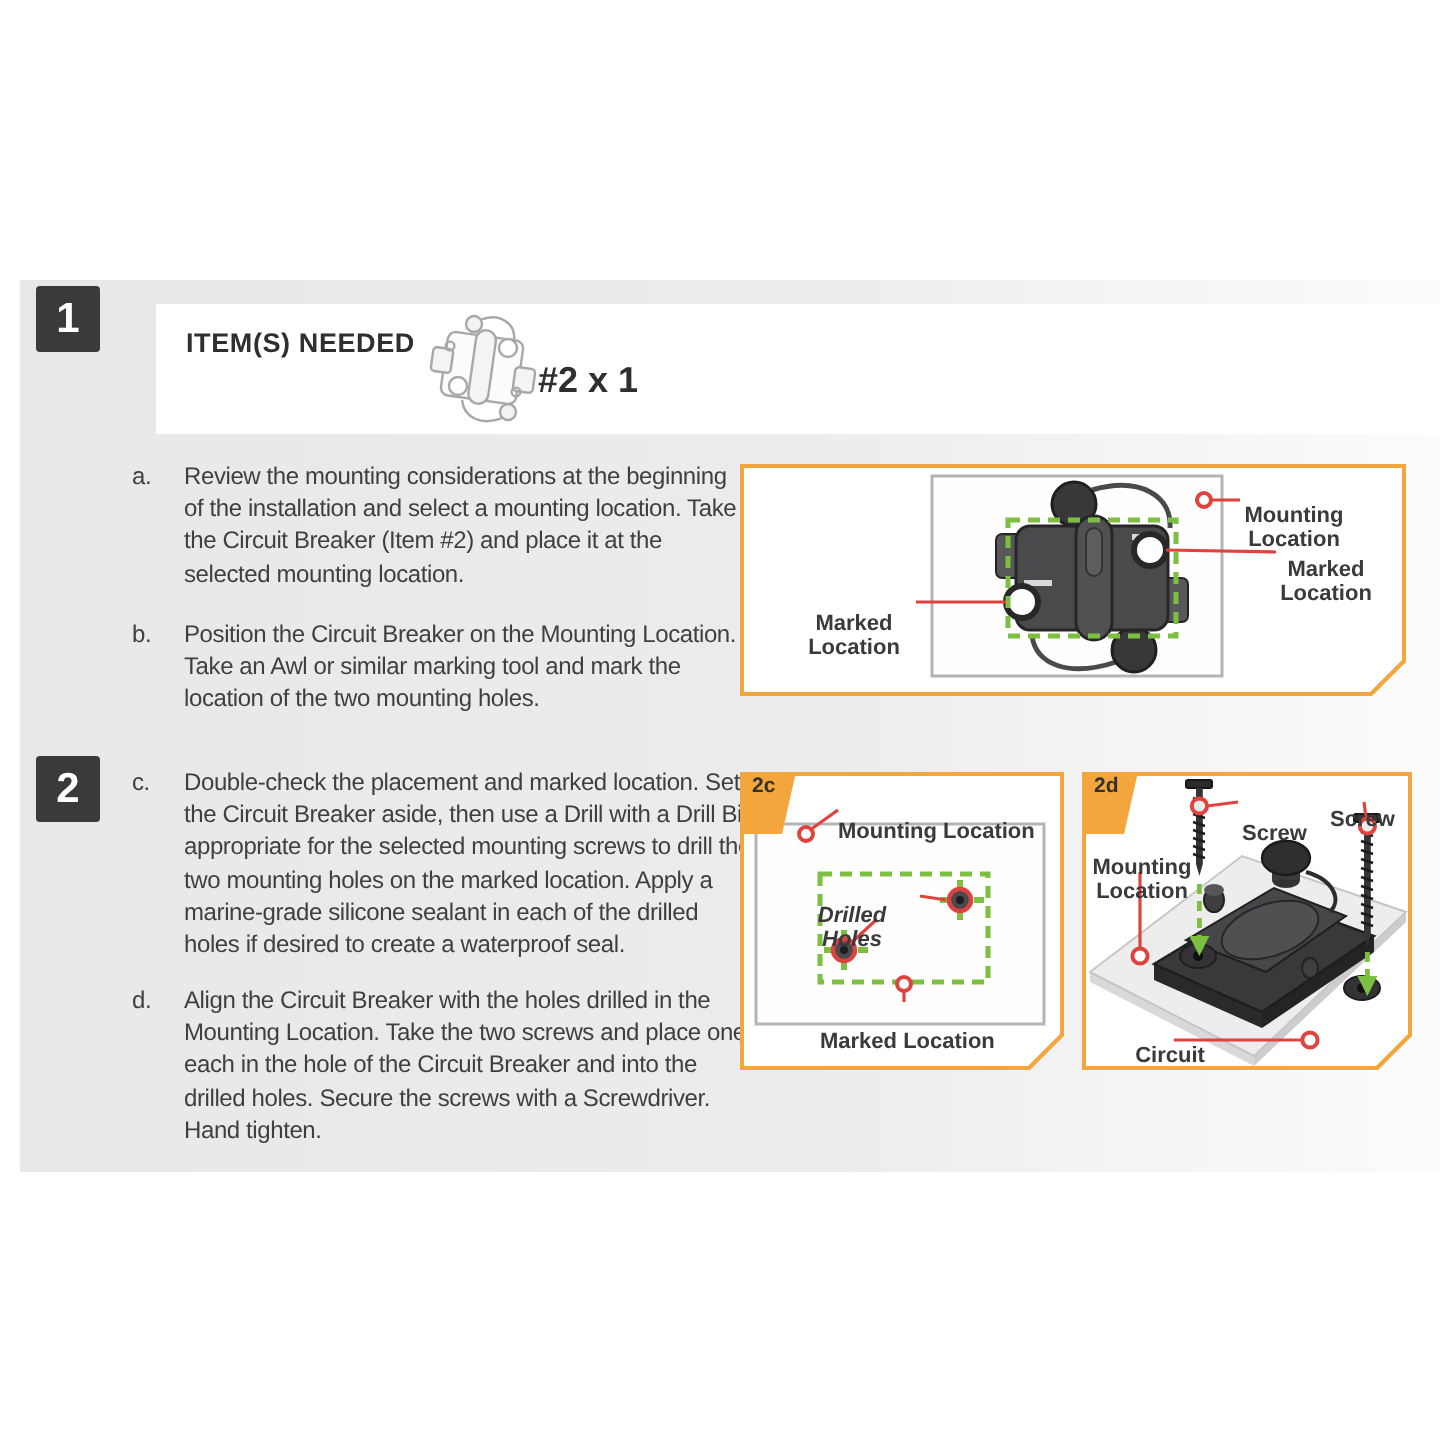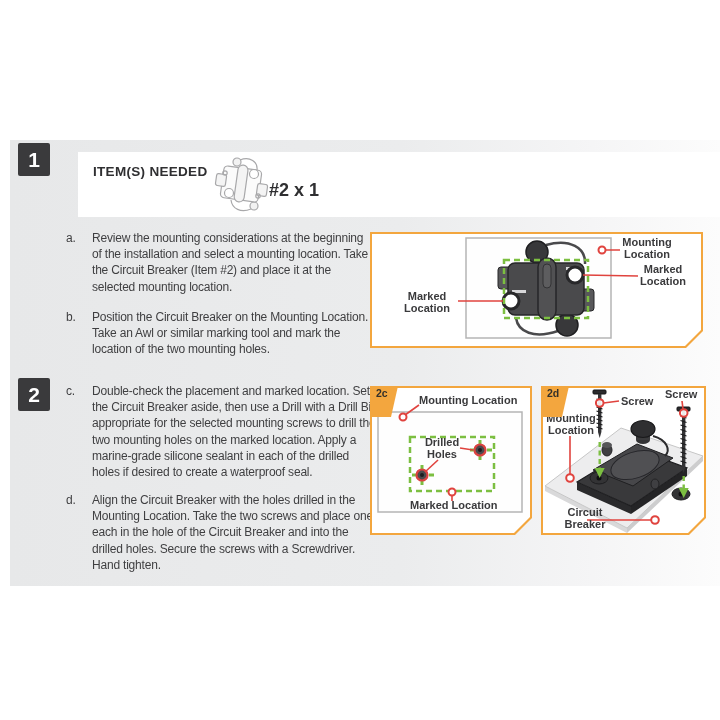--- a/index.html
+++ b/index.html
@@ -20,21 +20,21 @@
   .step-text{flex:1 1 auto;max-width:284px;}
   .panel{position:absolute;background:#f3a63e;
          clip-path:polygon(0 0,100% 0,100% calc(100% - 17px),calc(100% - 17px) 100%,0 100%);}
   .panel-inner{position:absolute;inset:2px;background:#ffffff;
          clip-path:polygon(0 0,100% 0,100% calc(100% - 16px),calc(100% - 16px) 100%,0 100%);}
   .tag{position:absolute;left:0;top:0;width:28px;height:31px;background:#f3a63e;
        clip-path:polygon(0 0,100% 0,calc(100% - 7px) 100%,0 100%);
        font-size:10.5px;font-weight:800;color:#33302a;line-height:15px;padding-left:6px;
        box-sizing:border-box;z-index:3;}
   .plabel{position:absolute;font-size:11px;line-height:11.5px;font-weight:600;color:#3a3a3c;
-          text-align:center;z-index:2;}
+          text-align:center;z-index:2;margin-top:16px;}
   .nowrap{white-space:nowrap;}
   svg{position:absolute;left:0;top:0;}
 </style>
 </head>
 <body>
 
 <div class="page">
 
   <div class="band"></div>
 
@@ -144,21 +144,21 @@
         <g stroke="#e0433e">
           <line x1="88" y1="60" x2="101" y2="62" stroke-width="1.6"></line>
           <line x1="66" y1="72" x2="53" y2="84" stroke-width="1.6"></line>
           <line x1="80" y1="108" x2="80" y2="113" stroke-width="1.6"></line>
           <circle cx="80" cy="104" r="3.5" fill="#ffffff" stroke-width="2"></circle>
           <line x1="33" y1="27" x2="47" y2="17" stroke-width="1.6"></line>
           <circle cx="31" cy="29" r="3.5" fill="#ffffff" stroke-width="2"></circle>
         </g>
       </svg>
       <div class="plabel nowrap" style="left:47px;top:7px;">Mounting Location</div>
-      <div class="plabel" style="left:48px;top:49px;width:44px;">Drilled Holes</div>
+      <div class="plabel" style="left:32px;top:49px;width:44px;font-style:italic;">Drilled Holes</div>
       <div class="plabel nowrap" style="left:38px;top:112px;">Marked Location</div>
     </div>
     <div class="tag">2c</div>
   </div>
 
   <div class="panel" style="left:541px;top:386px;width:165px;height:149px;">
     <div class="panel-inner">
       <svg width="161" height="145" viewBox="0 0 161 145">
         <g>
           <polygon points="2,98 84,140 84,145 2,103" fill="#d9d9da"></polygon>

